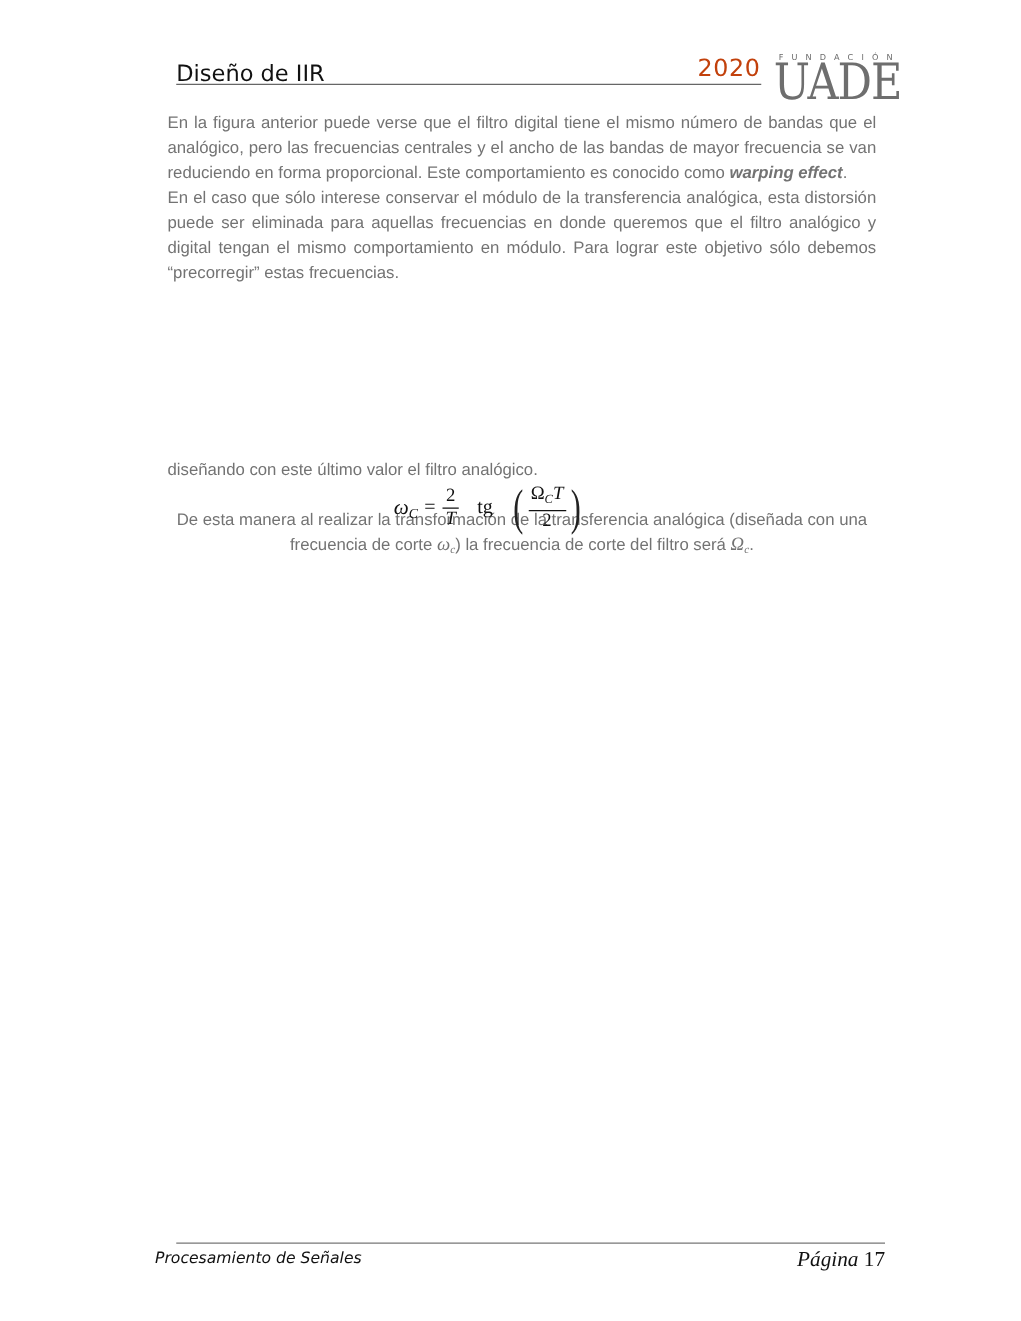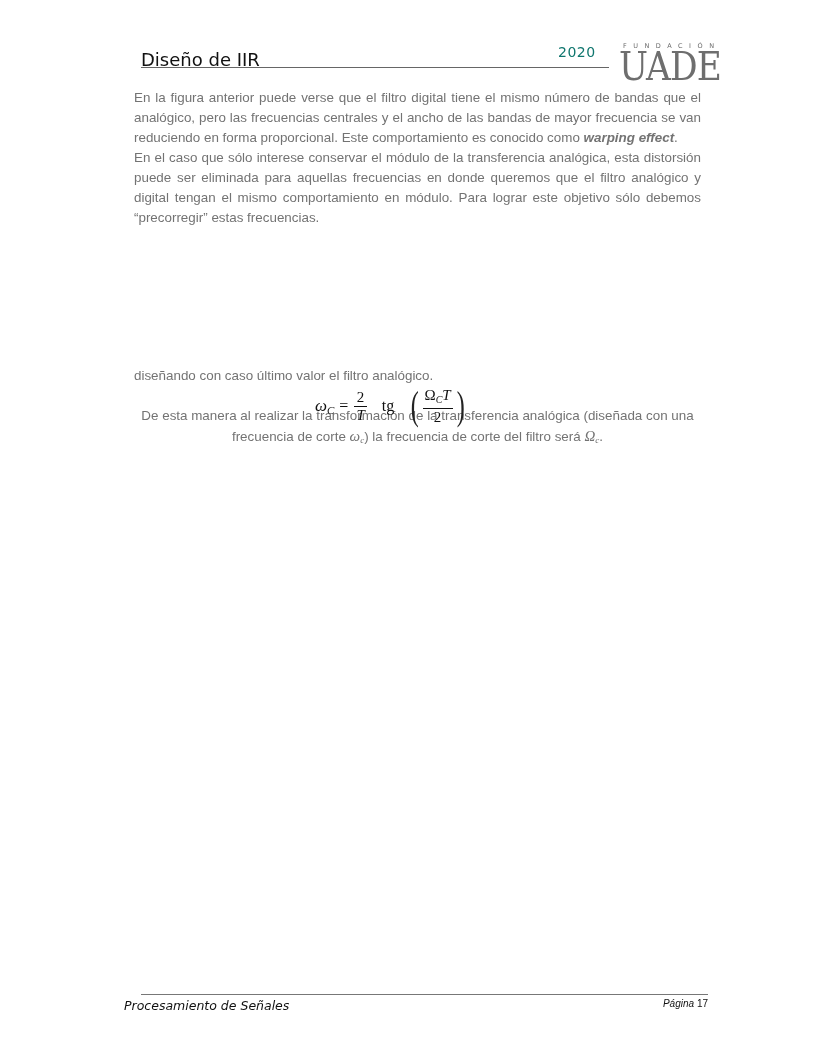--- a/index.html
+++ b/index.html
@@ -1,21 +1,21 @@
 <!DOCTYPE html>
 <html><head>
   <meta charset="utf-8">
   <style>
     html, body { margin: 0; padding: 0; background: #ffffff; }
     body { width: 817px; height: 1057px; position: relative; overflow: hidden; color: #111; }
     .page { position: absolute; left: 0; top: 0; width: 817px; height: 1057px; background: #fff; }
 
     
     .header-left { position: absolute; left: 141px; top: 49px; font-family: "DejaVu Sans", sans-serif; font-size: 18px; color: #111; }
-    .header-year { position: absolute; left: 558px; top: 44px; font-family: "DejaVu Sans", sans-serif; font-size: 14px; color: #0f766e; letter-spacing: 0.5px; }
+    .header-year { position: absolute; left: 558px; top: 44px; font-family: "DejaVu Sans", sans-serif; font-size: 19px; color: #c2410c; letter-spacing: 0.5px; }
     .header-rule { position: absolute; left: 141px; top: 67px; width: 468px; height: 1px; background: #666; }
     .logo { position: absolute; left: 619px; top: 42px; width: 92px; height: 45px; }
     .logo-top { position: absolute; left: 4px; top: 0; width: 88px; font-family: "DejaVu Sans", sans-serif; font-size: 6.5px; letter-spacing: 6.5px; color: #6a6a6a; white-space: nowrap; }
     .logo-main { position: absolute; left: 0; top: 4px; font-family: "DejaVu Serif", serif; font-size: 40px; line-height: 40px; color: #6e6e6e; letter-spacing: -1px; transform: scaleX(0.86); transform-origin: left top; white-space: nowrap; }
 
     
     .body { position: absolute; left: 134px; top: 88px; width: 567px; font-family: "Liberation Sans", sans-serif; font-size: 13.4px; line-height: 20px; color: #737373; }
     .body p { margin: 0; text-align: justify; }
     .gap { height: 20px; }
     .sym { font-family: "Liberation Serif", serif; font-size: 15px; }
@@ -32,21 +32,21 @@
     .frac .den { padding: 0 2px; font-style: italic; }
     .formula .tg { font-size: 16px; margin: 0 14px; }
     .paren { font-size: 40px; line-height: 40px; transform: scaleX(0.6); font-weight: 100; color: #222; }
     .frac2 .num { font-style: normal; }
     .frac2 .num i { font-style: italic; }
     .frac2 .den { font-style: normal; }
 
     
     .footer-rule { position: absolute; left: 141px; top: 994px; width: 567px; height: 1px; background: #777; }
     .footer-left { position: absolute; left: 124px; top: 998px; font-family: "DejaVu Sans", sans-serif; font-style: italic; font-size: 12.5px; color: #111; }
-    .footer-right { position: absolute; right: 109px; top: 998px; font-family: Liberation Sans, sans-serif; font-size: 10px; color: #111; }
+    .footer-right { position: absolute; right: 109px; top: 998px; font-family: Liberation Serif, serif; font-size: 17px; color: #111; }
     .footer-right .lbl { font-style: italic; }
   </style>
 </head>
 <body>
 
 <div class="page">
 
   <div class="header-left">Diseño de IIR</div>
   <div class="header-year">2020</div>
   <div class="header-rule"></div>
@@ -54,21 +54,21 @@
     <div class="logo-top">FUNDACIÓN</div>
     <div class="logo-main">UADE</div>
   </div>
 
   <div class="body">
     <p><span>En la figura anterior puede verse que el filtro digital tiene el mismo número de bandas que el analógico, pero las frecuencias centrales y el ancho de las bandas de mayor frecuencia se van reduciendo en forma proporcional. Este comportamiento es conocido como </span><b><i>warping effect</i></b><span>.</span></p>
     <p>En el caso que sólo interese conservar el módulo de la transferencia analógica, esta distorsión puede ser eliminada para aquellas frecuencias en donde queremos que el filtro analógico y digital tengan el mismo comportamiento en módulo. Para lograr este objetivo sólo debemos “precorregir” estas frecuencias.</p>
     <div class="gap"></div>
     <div class="gap"></div>
     <div style="height: 98px;"></div>
-    <p>diseñando con caso último valor el filtro analógico.</p>
+    <p>diseñando con este último valor el filtro analógico.</p>
     <div class="gap"></div>
     <p style="text-align: center;"><span>De esta manera al realizar la transformación de la transferencia analógica (diseñada con una frecuencia de corte </span><span class="symit"><span>ω</span><span class="sub">c</span></span><span>) la frecuencia de corte del filtro será </span><span class="symit"><span>Ω</span><span class="sub">c</span></span><span>.</span></p>
   </div>
 
   <div class="formula">
     <span class="w"><span>ω</span><span class="wsub">C</span></span>
     <span class="eq">=</span>
     <span class="frac">
       <span class="num">2</span>
       <span class="bar"></span>

